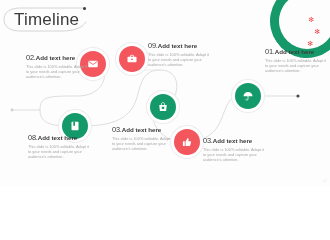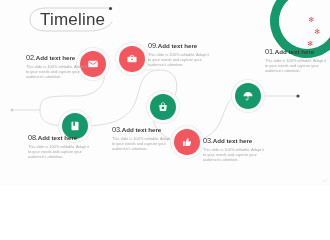--- a/index.html
+++ b/index.html
@@ -33,21 +33,21 @@
     line-height:7px;
     font-family:"DejaVu Sans", sans-serif;
     pointer-events:none;
   }
   .aster.a1{right:16px;top:17px;}
   .aster.a2{right:10px;top:29px;}
   .aster.a3{right:17px;top:41px;}
 
   
   .title-bubble{
-    position:absolute;left:28px;top:6px;
+    position:absolute;left:2px;top:6px;
     width:86px;height:27px;
   }
   .title-bubble .bub-line{
     position:absolute;left:0;top:0;width:100%;height:100%;
   }
   .title-text{
     position:absolute;left:12px;top:4px;
     font-size:17px;
     color:#3b3b3b;
     letter-spacing:0.2px;

